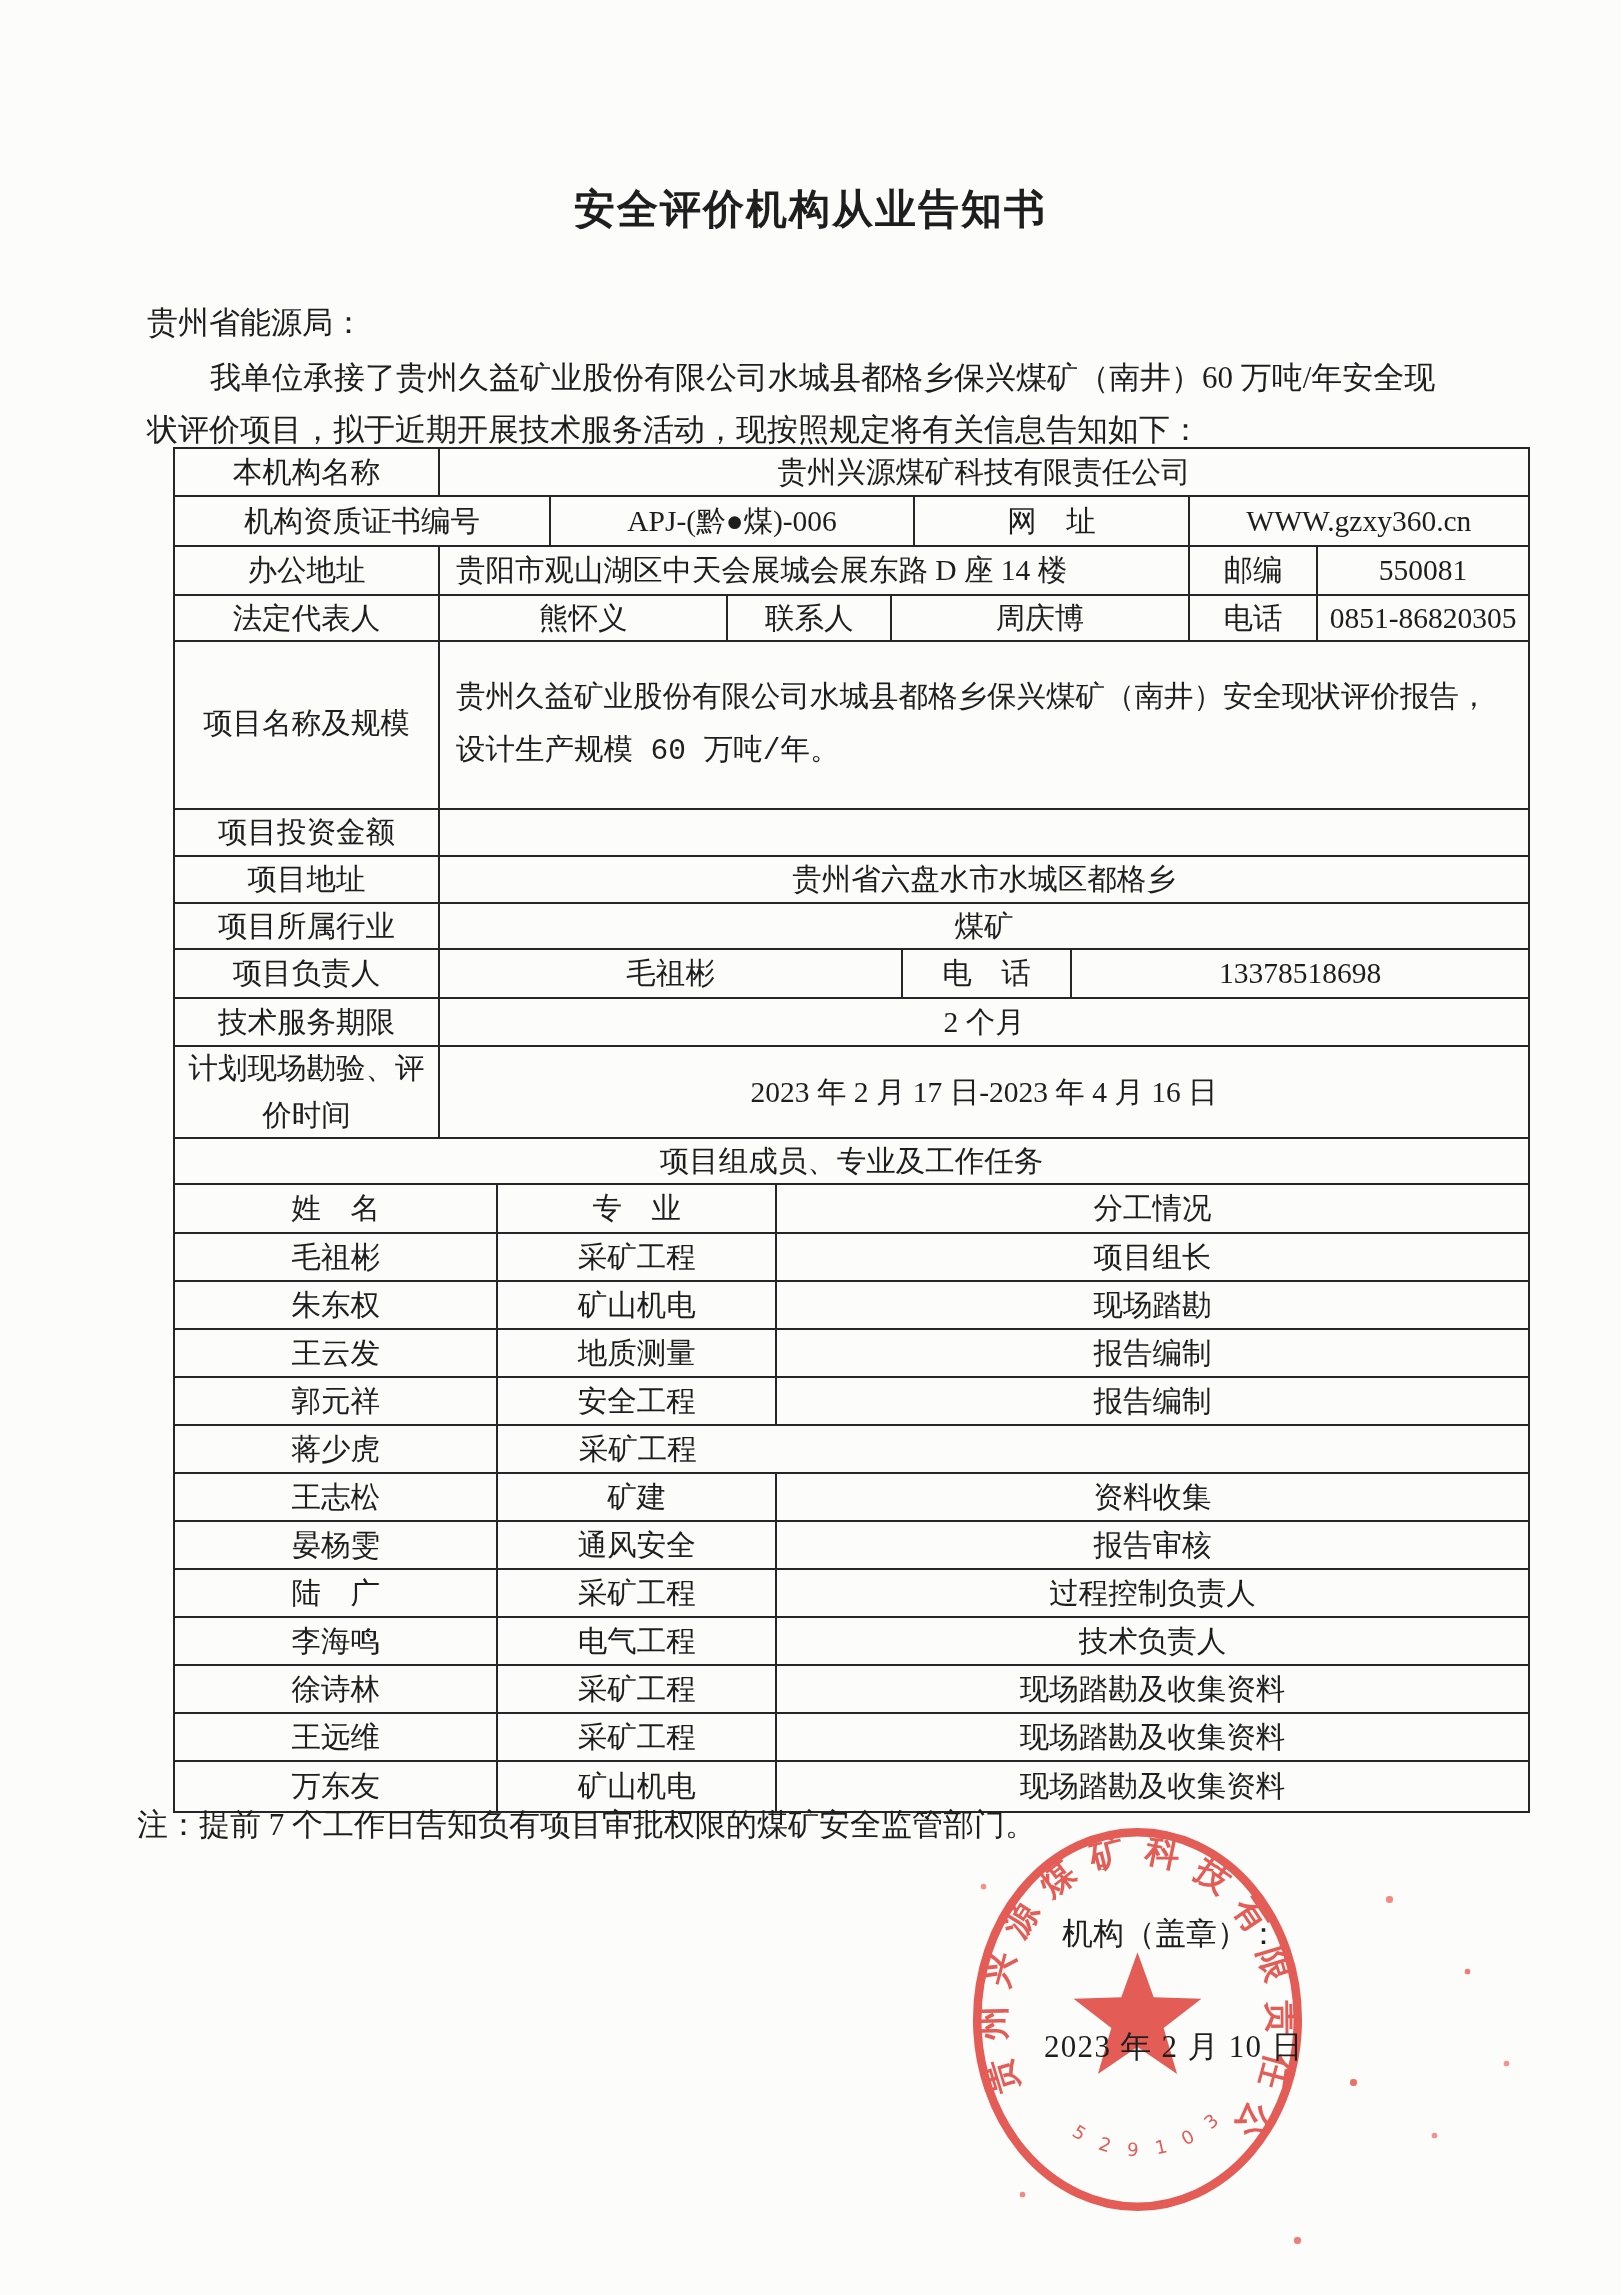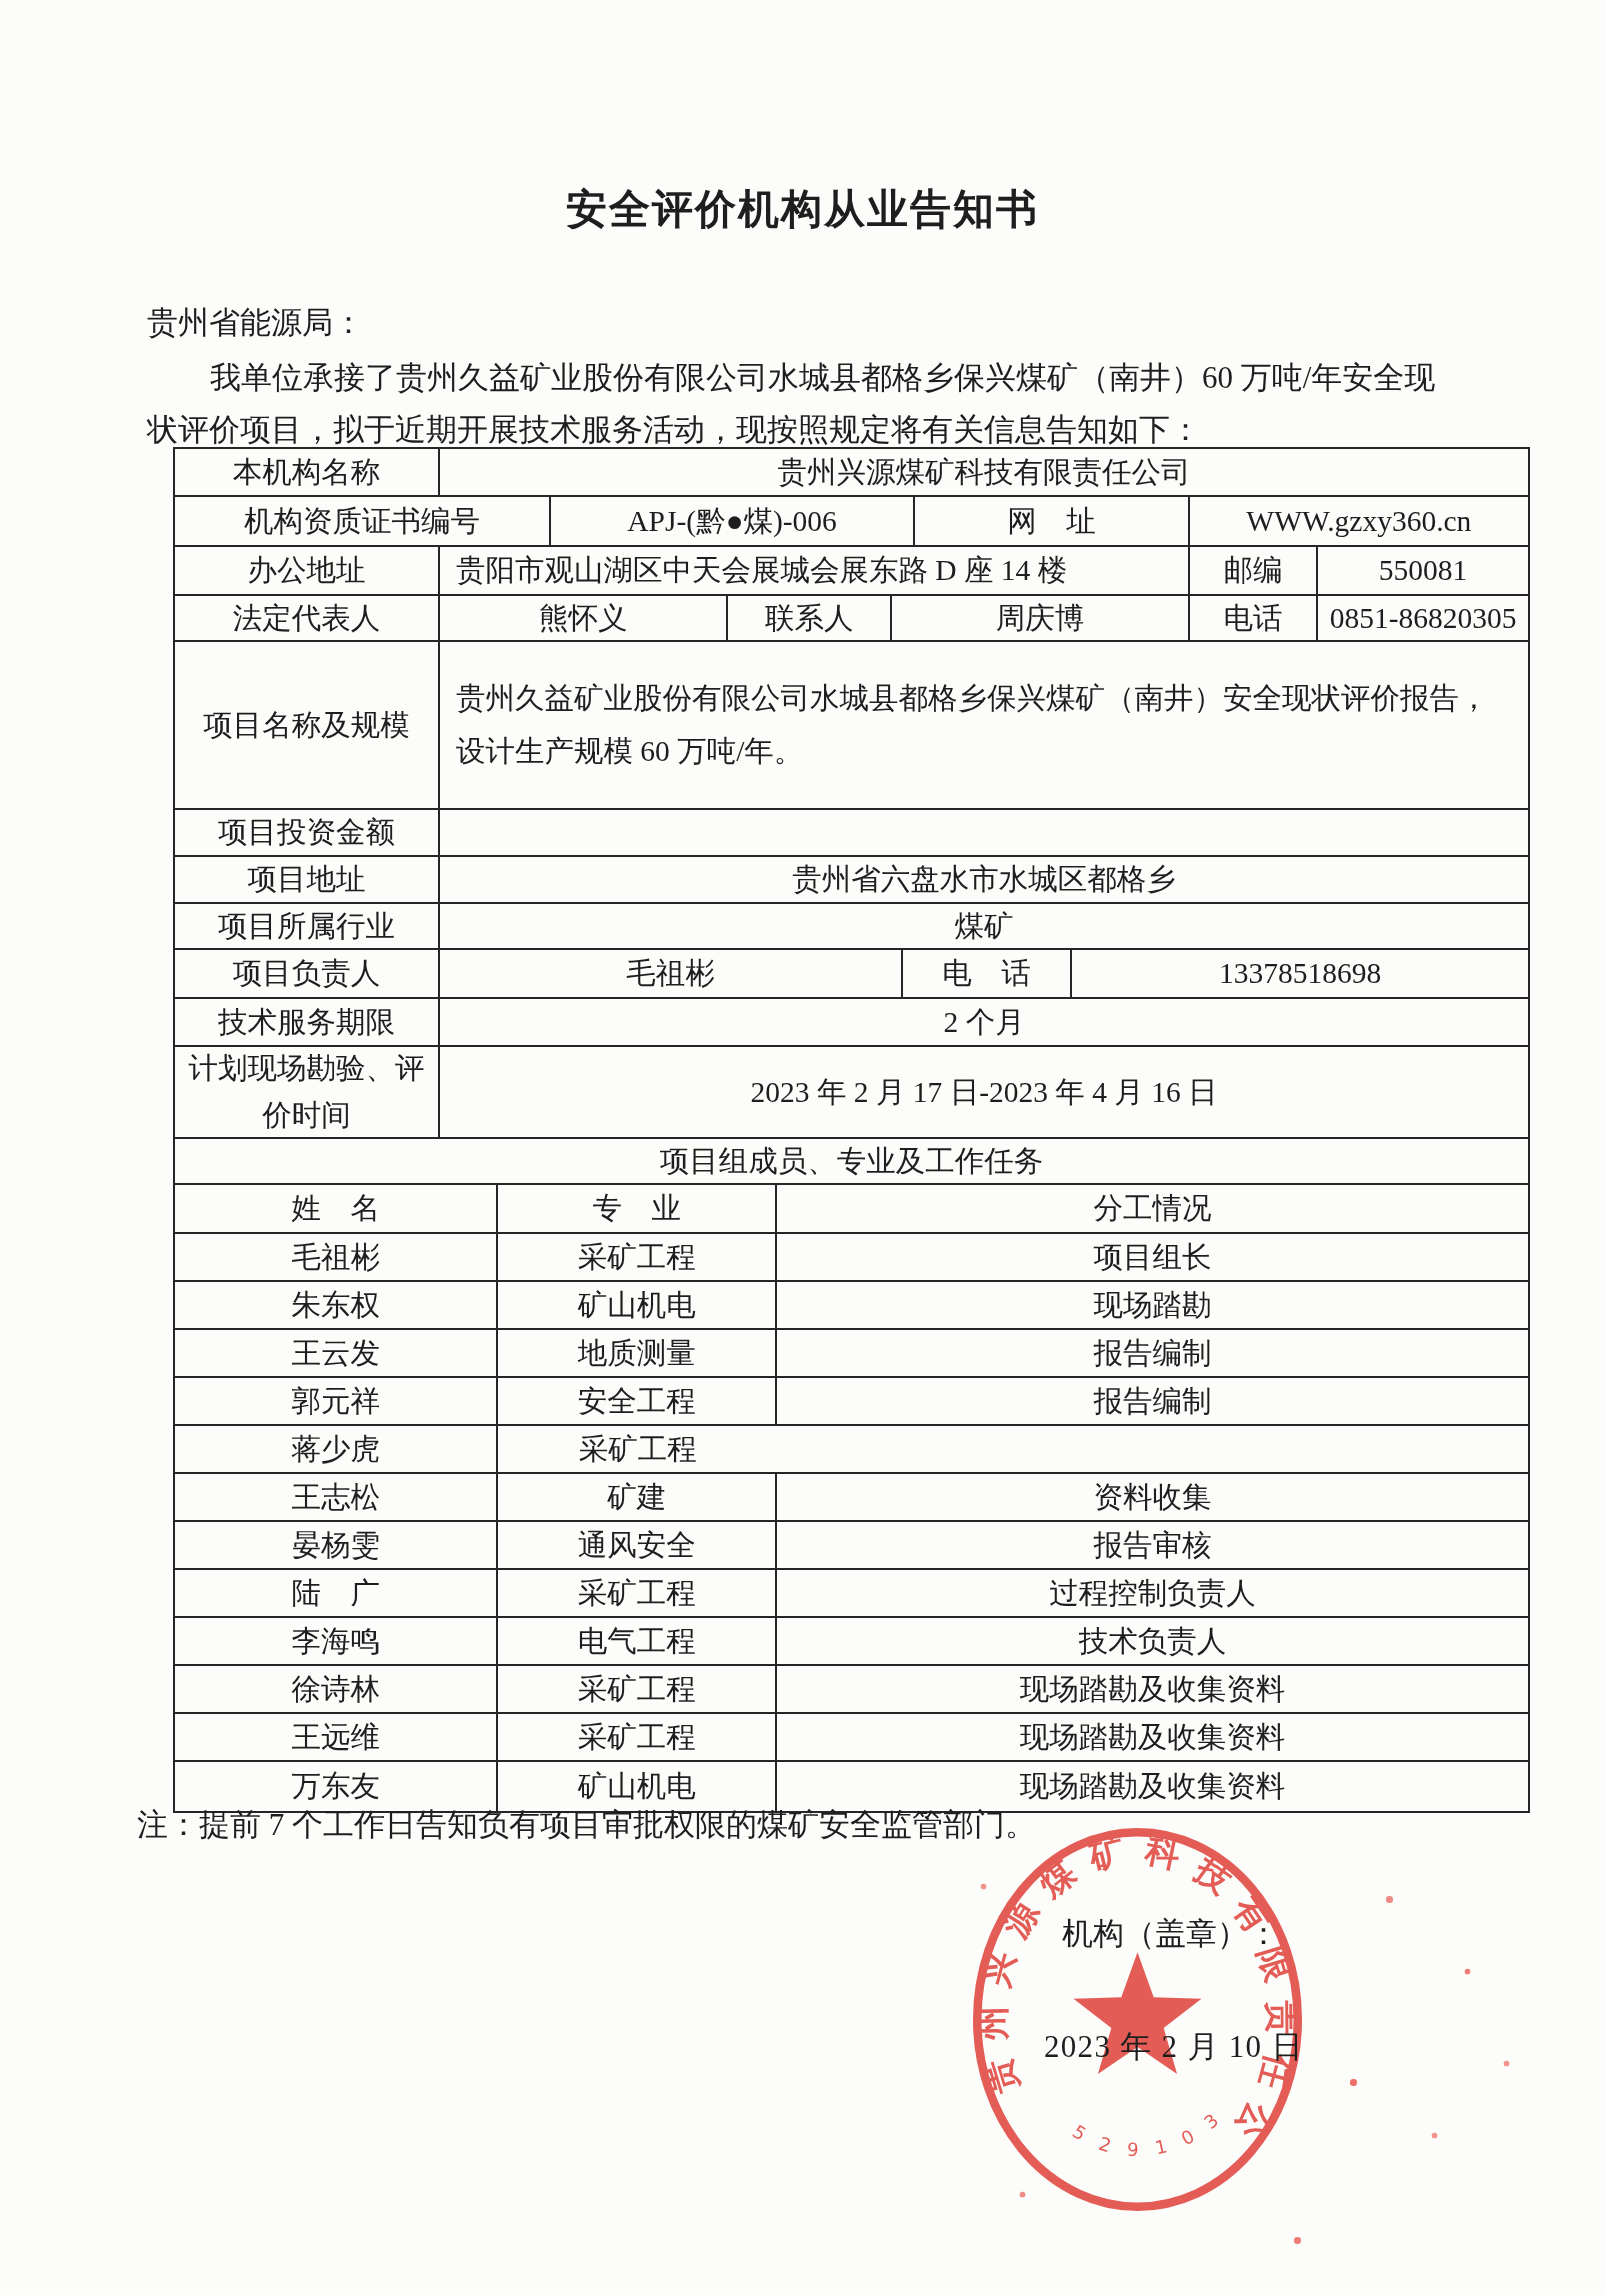--- a/index.html
+++ b/index.html
@@ -4,20 +4,21 @@
 <style>
   html,body{margin:0;padding:0;background:#ffffff;}
   .page{
     position:relative;
     width:1605px;
     height:2295px;
     background:#fcfcfa;
     font-family:"Liberation Serif","DejaVu Serif",serif;
     color:#1e1e1e;
     overflow:hidden;
+    padding-left:16px;
   }
   .doc-title{
     position:absolute;
     top:182px; left:0; width:100%;
     text-align:center;
     font-size:41px;
     font-weight:bold;
     letter-spacing:2px;
   }
   .salutation{
@@ -153,21 +154,21 @@
 
     <div class="t-row" style="height:46px;">
       <div class="cell" style="width:19.6%;">法定代表人</div>
       <div class="cell" style="width:21.3%;">熊怀义</div>
       <div class="cell" style="width:12.1%;">联系人</div>
       <div class="cell" style="width:22.0%;">周庆博</div>
       <div class="cell" style="width:9.5%;">电话</div>
       <div class="cell" style="width:15.5%;">0851-86820305</div>
     </div>
 
-    <div class="t-row" style="height:168px;">
+    <div class="t-row" style="height:168px;font-family:Liberation Mono, monospace;">
       <div class="cell" style="width:19.6%;">项目名称及规模</div>
       <div class="cell left wrapped" style="width:80.4%;">贵州久益矿业股份有限公司水城县都格乡保兴煤矿（南井）安全现状评价报告，设计生产规模 60 万吨/年。</div>
     </div>
 
     <div class="t-row" style="height:47px;">
       <div class="cell" style="width:19.6%;">项目投资金额</div>
       <div class="cell" style="width:80.4%;"></div>
     </div>
 
     <div class="t-row" style="height:47px;justify-content:center;">

